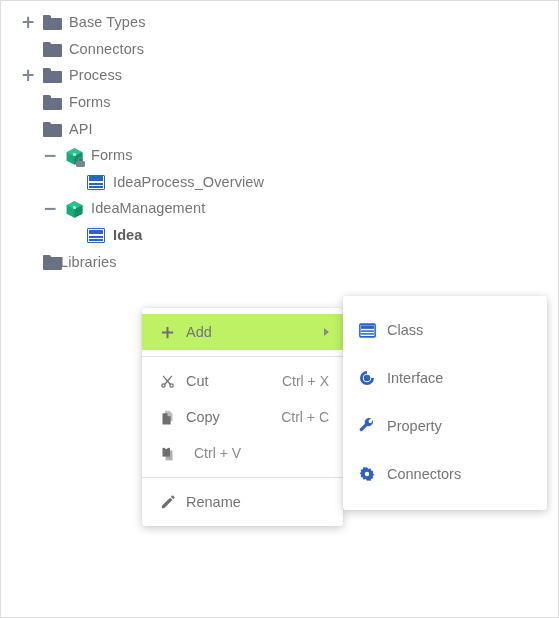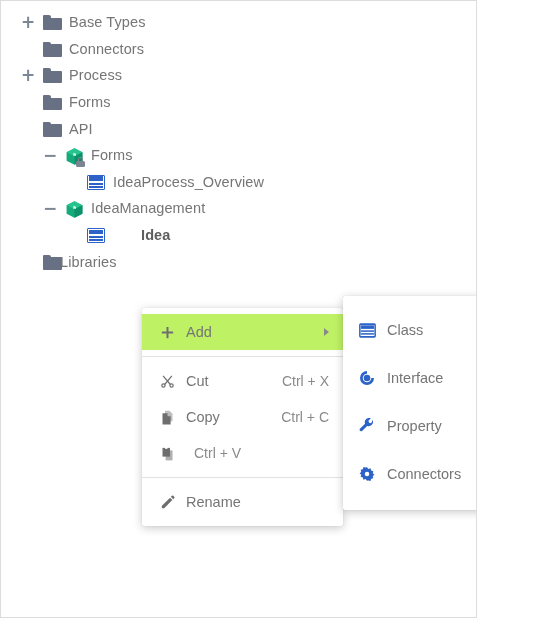--- a/index.html
+++ b/index.html
@@ -8,21 +8,21 @@
     background: #ffffff;
   }
   body {
     width: 559px;
     height: 618px;
     font-family: "Liberation Sans", sans-serif;
     -webkit-font-smoothing: antialiased;
   }
   #app {
     position: relative;
-    width: 477px;
+    width: 559px;
     height: 618px;
     box-sizing: border-box;
     border: 1px solid #dcdcdc;
     background: #ffffff;
     overflow: hidden;
   }
 
   
   .tree {
     position: absolute;
@@ -129,21 +129,21 @@
   }
   #context-menu {
     left: 141px;
     top: 307px;
     width: 201px;
   }
   #submenu {
     left: 342px;
     top: 295px;
     width: 200px;
-    padding: 10px 16px 12px 0;
+    padding: 10px 4px 12px 0;
   }
   .menu-group { padding: 6px 0 6px 0; }
   .menu-sep { height:1px; background:#e2e2e2; margin:0; }
 
   .menu-item {
     position: relative;
     display: flex;
     align-items: center;
     height: 36px;
     padding: 0 14px 0 18px;
@@ -279,21 +279,21 @@
       </div>
       <div class="tree-row">
         <span class="row-icon" style="left: 86px;">
           <span class="ic-class">
             <span class="outer"></span>
             <span class="cap"></span>
             <span class="l1"></span>
             <span class="l2"></span>
           </span>
         </span>
-        <span class="row-label bold" style="left: 112px; margin-left: 28px;">Idea</span>
+        <span class="row-label bold" style="left: 112px;">Idea</span>
       </div>
       <div class="tree-row">
         <span class="row-icon" style="left: 42px;">
           <span class="ic-folder">
             <span class="tab"></span>
             <span class="body"></span>
           </span>
         </span>
         <span class="row-label" style="left: 59px;">Libraries</span>
       </div>

